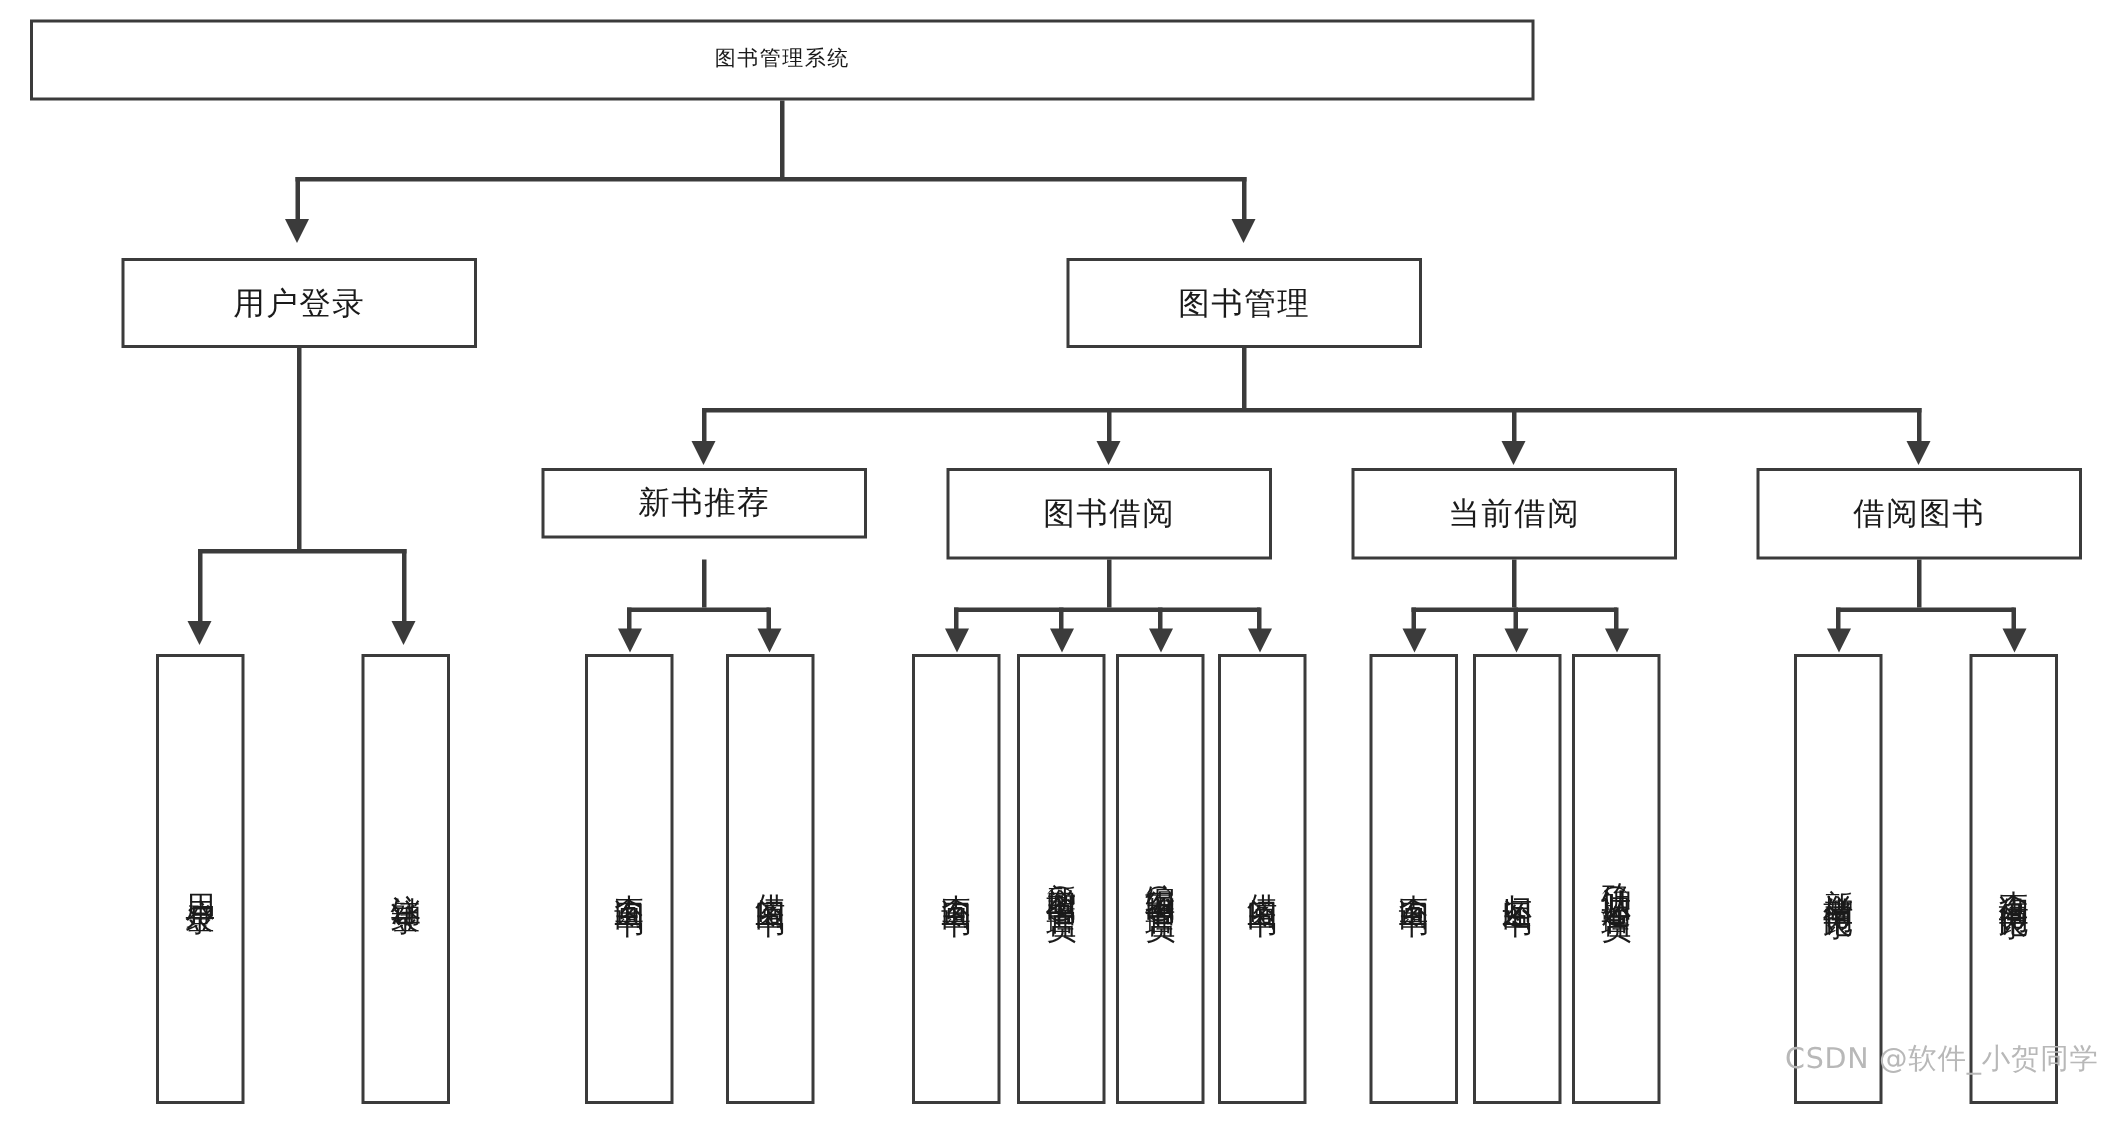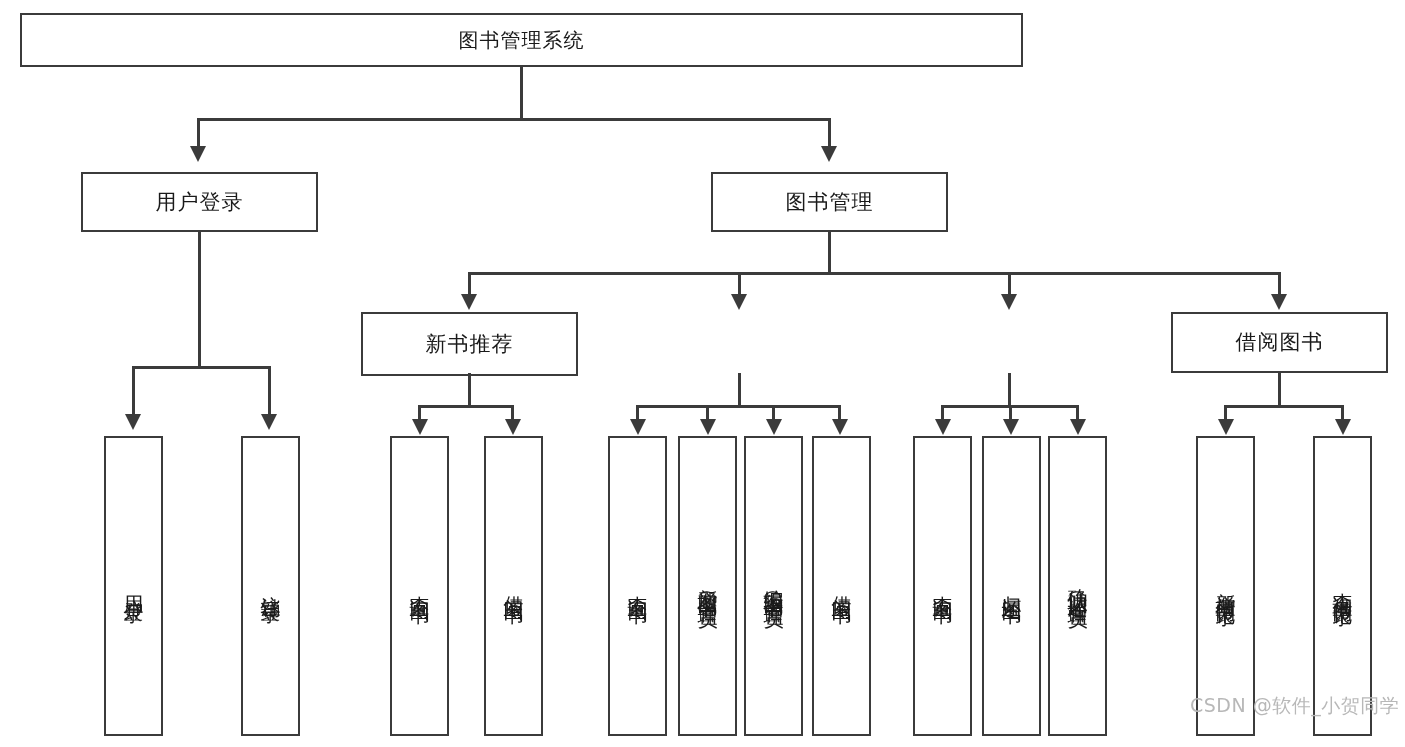--- a/index.html
+++ b/index.html
@@ -27,21 +27,21 @@
     justify-content: center;
     text-align: center;
     color: #1a1a1a;
   }
   .node.horiz {
     font-size: 21px;
     line-height: 1.25;
     letter-spacing: 1px;
   }
   .node.root {
-    font-size: 20px;
+    font-size: 14px;
   }
   
   .node.vert {
     font-size: 20px;
     letter-spacing: 2px;
     align-items: center;
     justify-content: center;
     padding: 4px 0;
   }
   .node.vert .vtext {
@@ -112,22 +112,28 @@
   <div class="hline" style="left:468px; top:272px; width:813px; height:3px;"></div>
   <div class="vline" style="left:468px; top:272px; width:3px; height:26px;"></div>
   <div class="arrow" style="left:461px; top:294px;"></div>
   <div class="vline" style="left:738px; top:272px; width:3px; height:26px;"></div>
   <div class="arrow" style="left:731px; top:294px;"></div>
   <div class="vline" style="left:1008px; top:272px; width:3px; height:26px;"></div>
   <div class="arrow" style="left:1001px; top:294px;"></div>
   <div class="vline" style="left:1278px; top:272px; width:3px; height:26px;"></div>
   <div class="arrow" style="left:1271px; top:294px;"></div>
 
-  <div class="node horiz" style="left:361px; top:312px; width:217px; height:64px;">
+  <div class="node horiz" style="left:361px; top:312px; width:217px; height:47px;">
     <span>新书推荐</span>
+  </div>
+  <div class="node horiz" style="left:631px; top:312px; width:217px; height:61px;">
+    <span>图书借阅</span>
+  </div>
+  <div class="node horiz" style="left:901px; top:312px; width:217px; height:61px;">
+    <span>当前借阅</span>
   </div>
   <div class="node horiz" style="left:1171px; top:312px; width:217px; height:61px;">
     <span>借阅图书</span>
   </div>
 
   <div class="vline" style="left:468px; top:373px; width:3px; height:32px;"></div>
   <div class="hline" style="left:418px; top:405px; width:95px; height:3px;"></div>
   <div class="vline" style="left:418px; top:405px; width:3px; height:17px;"></div>
   <div class="arrow" style="left:412px; top:419px;"></div>
   <div class="vline" style="left:511px; top:405px; width:3px; height:17px;"></div>

